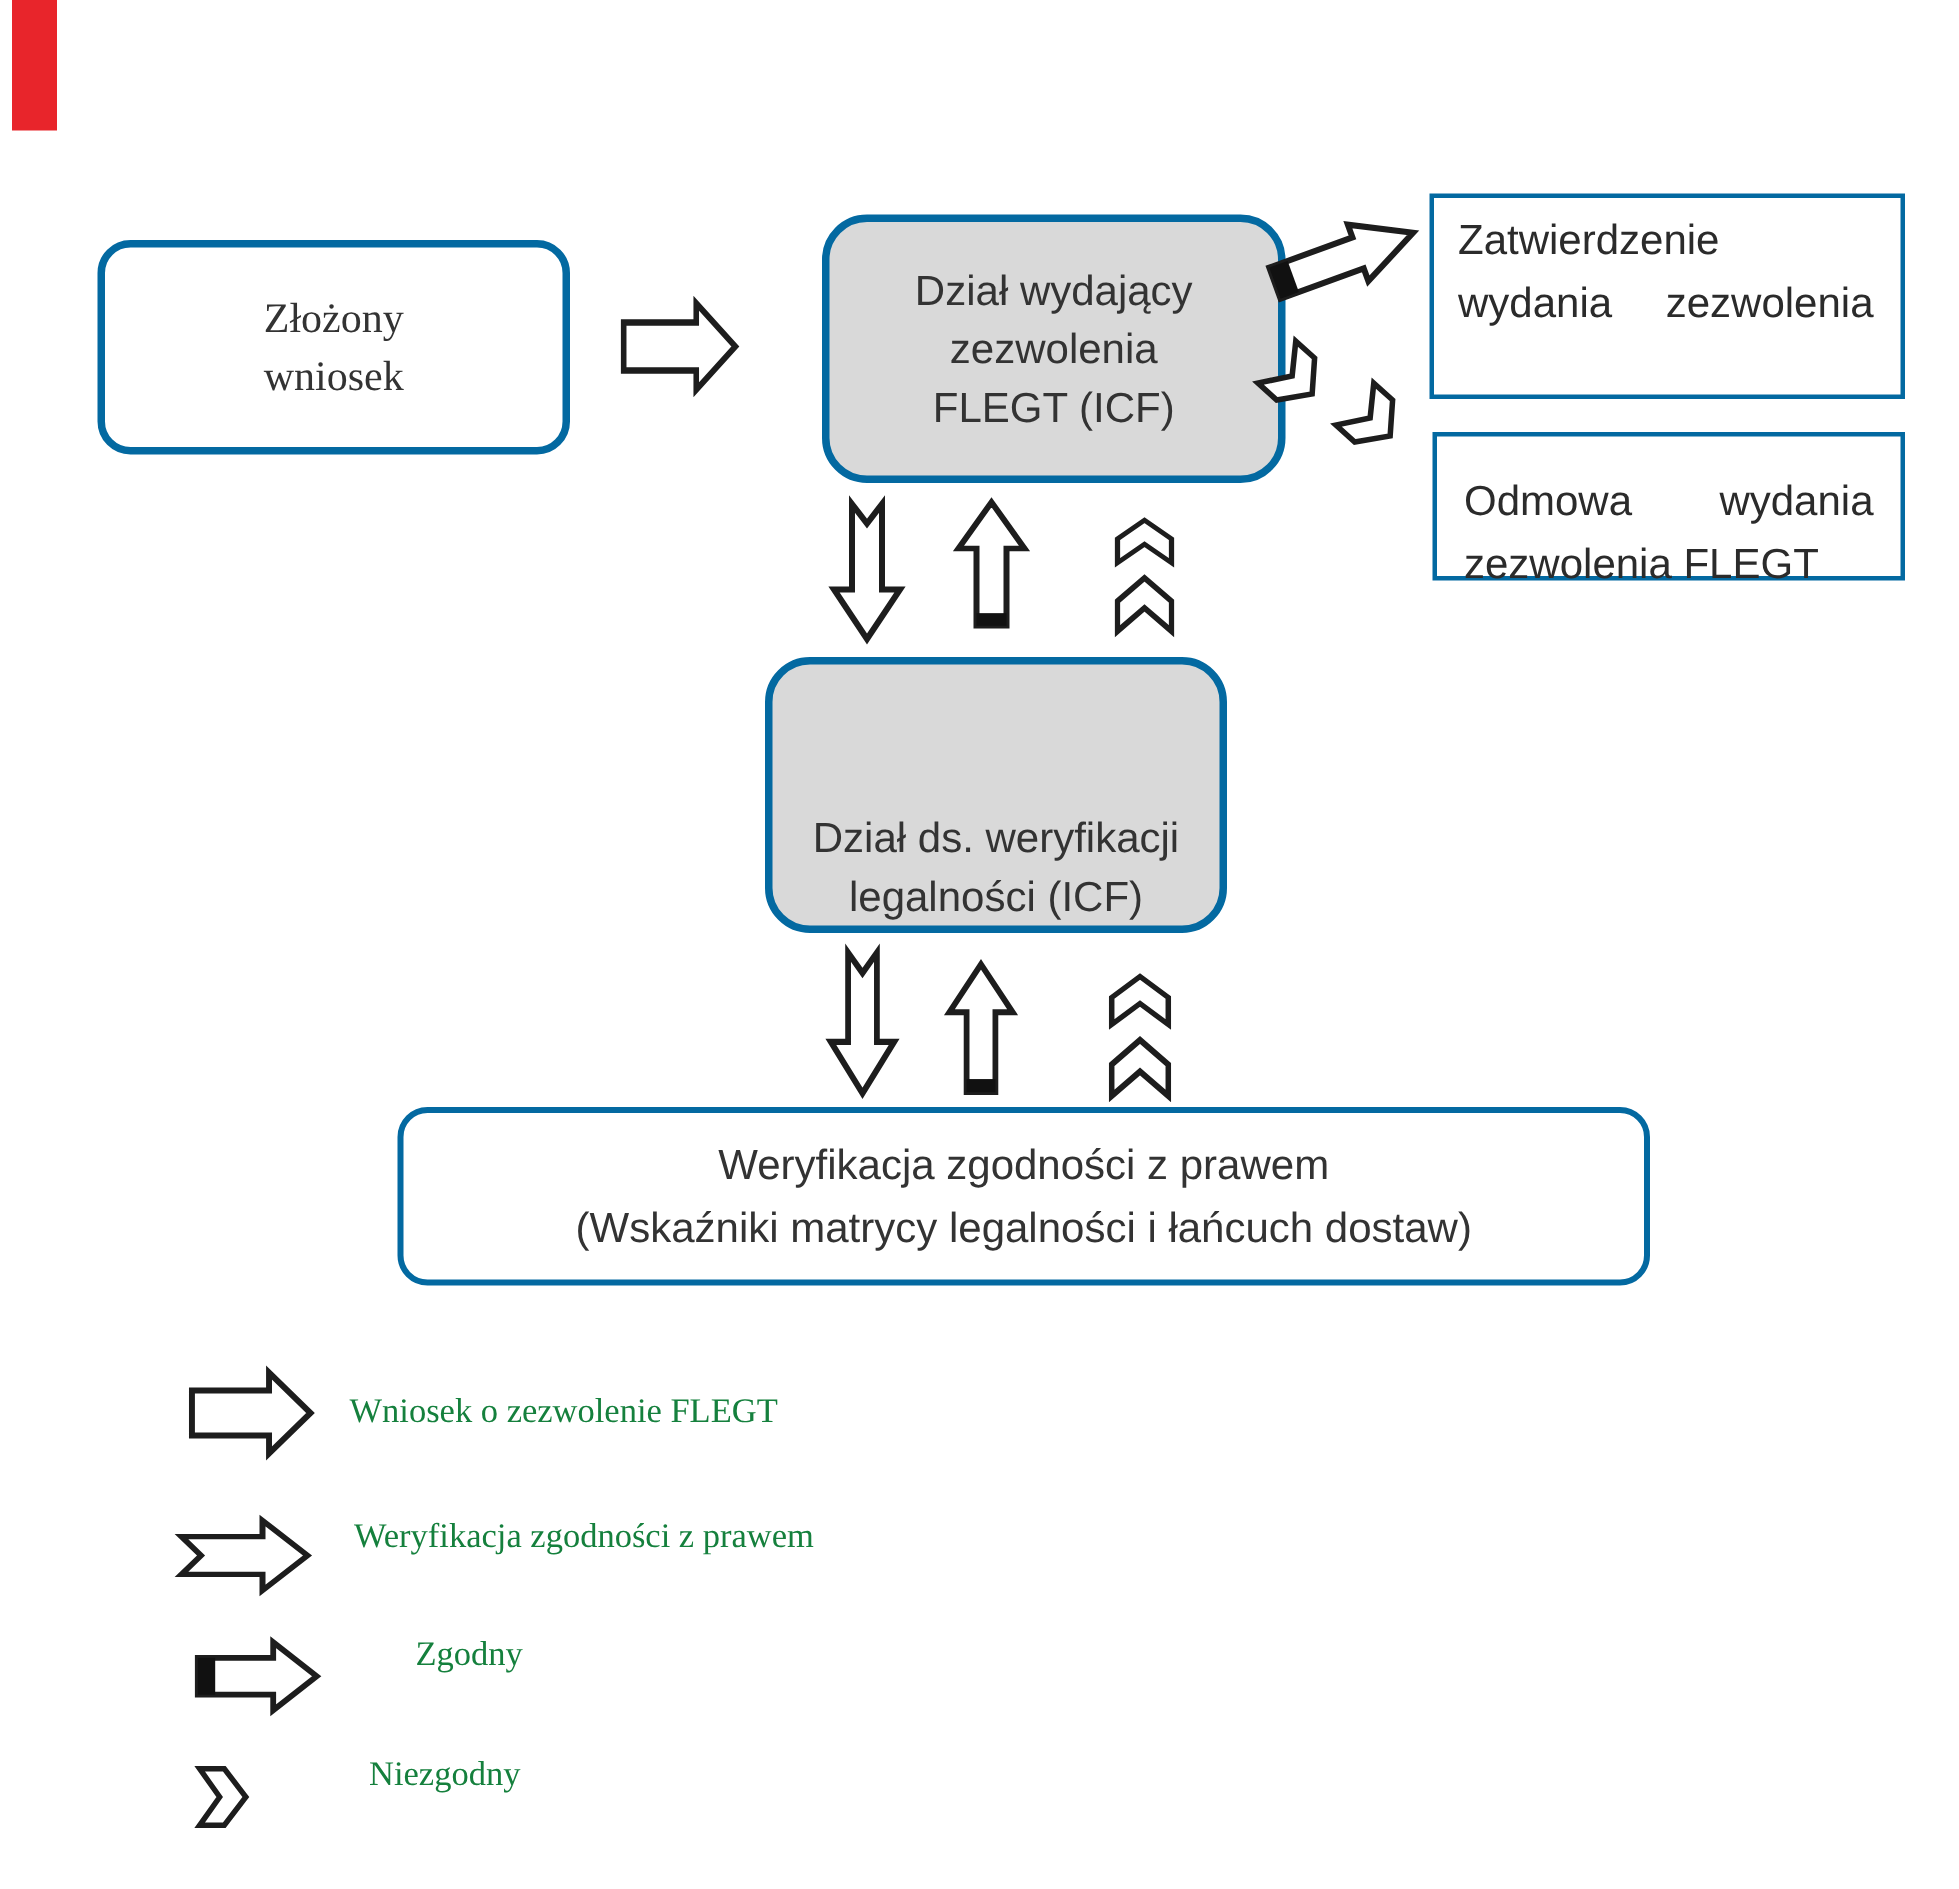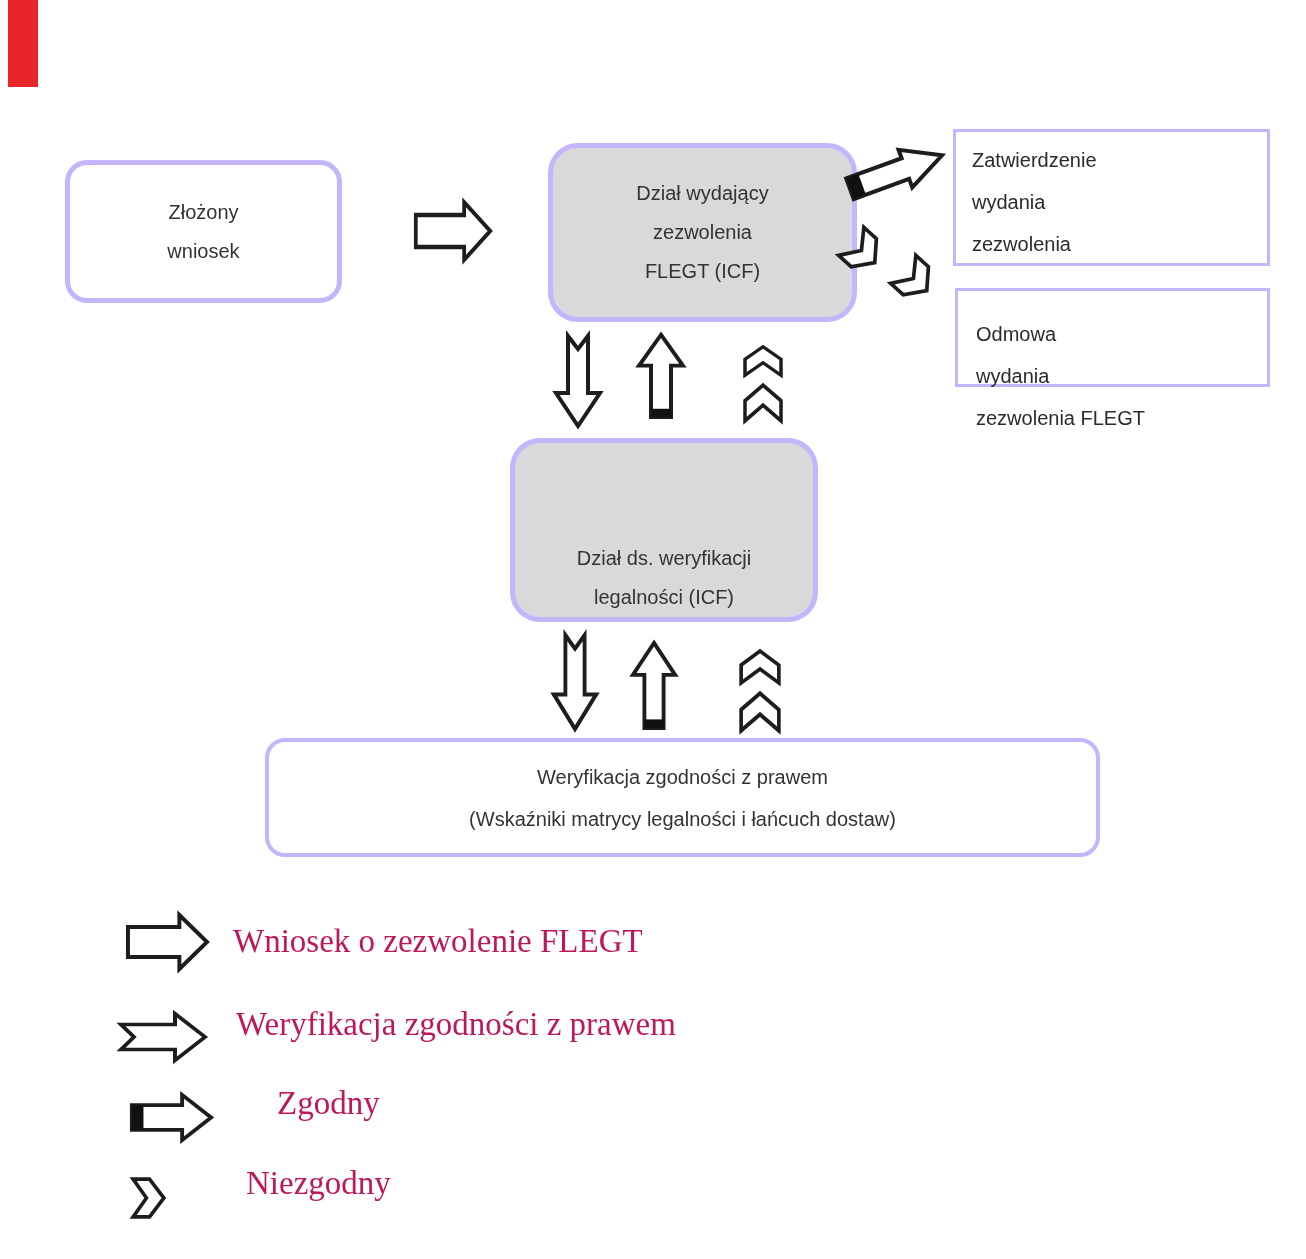--- a/index.html
+++ b/index.html
@@ -1,43 +1,43 @@
 <!DOCTYPE html>
 <html><head>
 <meta charset="utf-8">
 <style>
   html,body{margin:0;padding:0;background:#ffffff;}
   .canvas{position:relative;width:1306px;height:1259px;background:#ffffff;overflow:hidden;
           font-family:"Liberation Sans",sans-serif;}
   .red-marker{position:absolute;left:8px;top:0;width:30px;height:87px;background:#e8252b;}
-  .node{position:absolute;box-sizing:border-box;background:#ffffff;border:5px solid #c4b5fd;
-        color:#333333;font-size:20px;text-align:center;
+  .node{position:absolute;box-sizing:border-box;background:#ffffff;border:5px solid #0369a1;
+        color:#333333;font-size:28px;text-align:center;
         display:flex;flex-direction:column;justify-content:center;}
   .rounded{border-radius:22px;}
   .rounded-big{border-radius:30px;}
   .gray{background:#d9d9d9;}
   .rect{border-width:3px;border-radius:0;text-align:left;justify-content:flex-start;color:#2b2b2b;}
   .nline{line-height:39px;}
   .nline42{line-height:42px;}
-  .jline{display:flex;justify-content:space-between;line-height:42px;flex-direction:column;}
+  .jline{display:flex;justify-content:space-between;line-height:42px;}
   .shape{position:absolute;overflow:visible;}
   .rotm20{transform:rotate(-20deg);}
   .rot42{transform:rotate(42deg);}
-  .legend-label{position:absolute;font-family:"Liberation Serif",serif;font-size:33px;
-                line-height:40px;color:#be185d;white-space:nowrap;}
+  .legend-label{position:absolute;font-family:"Liberation Serif",serif;font-size:23px;
+                line-height:40px;color:#15803d;white-space:nowrap;}
   path,rect.bar{vector-effect:none;}
 </style>
 </head>
 <body>
 
 <div class="canvas">
 
   <div class="red-marker"></div>
 
-  <div class="node rounded" style="left:65px;top:160px;width:277px;height:143px;">
+  <div class="node rounded" style="left:65px;top:160px;width:315px;height:143px;font-family:Liberation Serif, serif;">
     <div class="nline">Złożony</div>
     <div class="nline">wniosek</div>
   </div>
 
   <svg class="shape" style="left:413px;top:199px;" width="80" height="64" viewBox="0 0 86 60" preserveAspectRatio="none">
     <path d="M3 15 H55 V3 L83 30 L55 57 V45 H3 Z" fill="#ffffff" stroke="#1d1d1d" stroke-width="4" stroke-linejoin="miter"></path>
   </svg>
 
   <div class="node rounded-big gray" style="left:508px;top:143px;width:309px;height:179px;margin-left:40px;">
     <div class="nline">Dział wydający</div>

